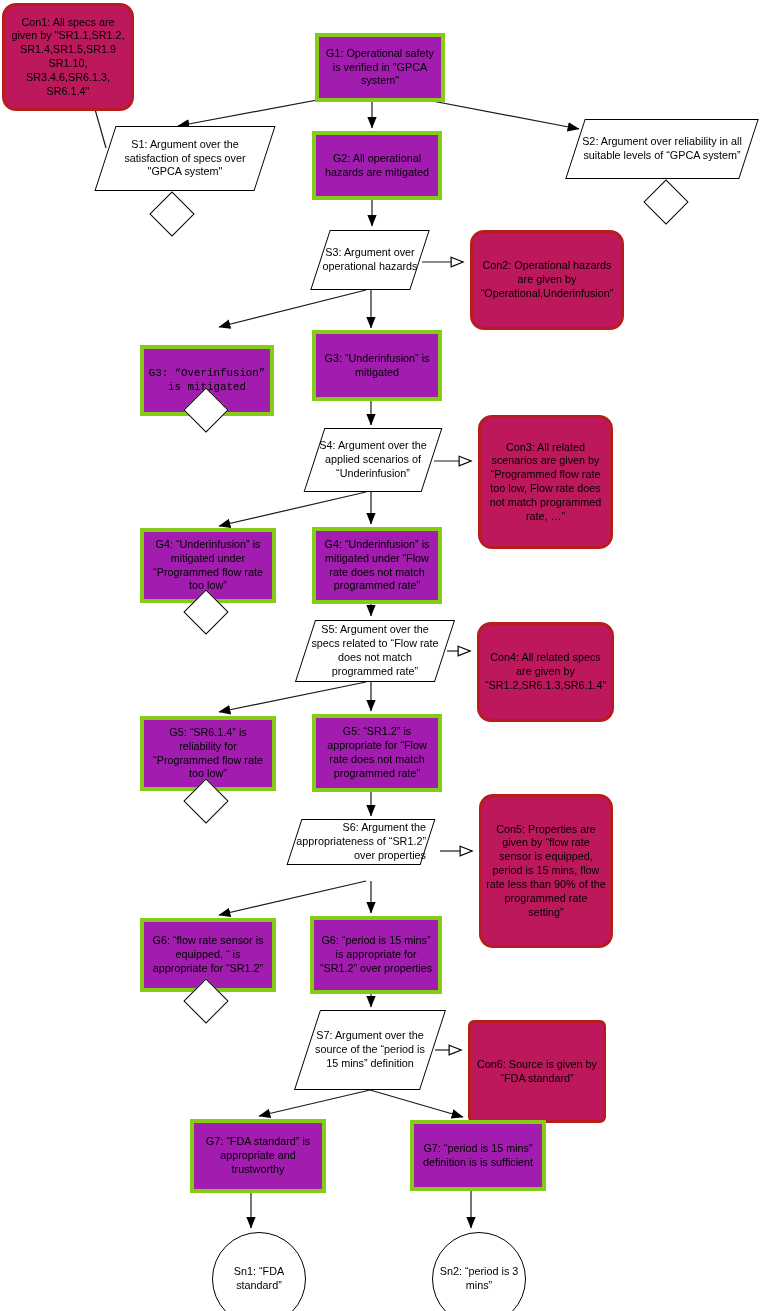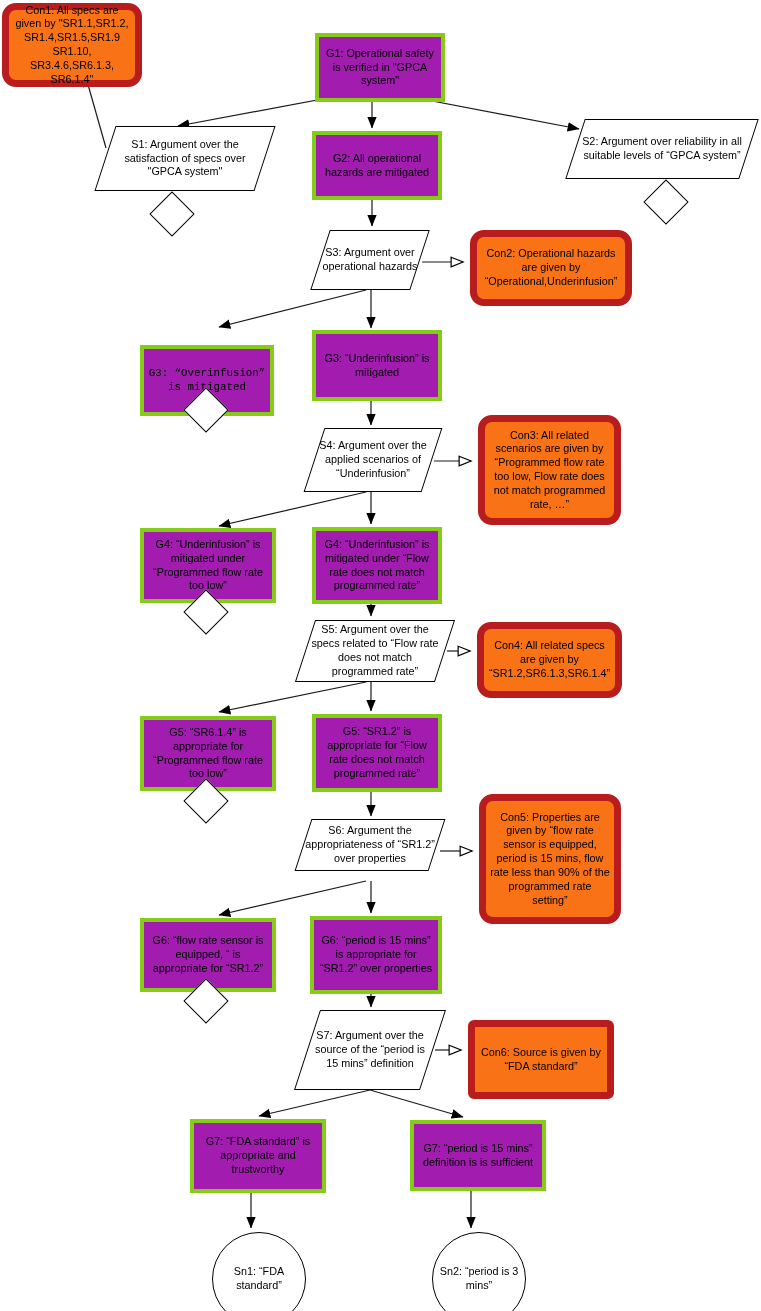--- a/index.html
+++ b/index.html
@@ -2,21 +2,21 @@
 <html><head>
 <meta charset="utf-8">
 <style>
   html,body{margin:0;padding:0;background:#ffffff;}
   #canvas{position:relative;width:761px;height:1311px;background:#ffffff;overflow:hidden;
           font-family:"Liberation Sans",sans-serif;color:#000;}
   #edges{position:absolute;left:0;top:0;width:761px;height:1311px;}
   .node{position:absolute;display:flex;align-items:center;justify-content:center;
         text-align:center;font-size:10.8px;line-height:1.28;}
   .goal{border:4px solid #84cc16;background:#a21caf;padding:2px 3px;}
-  .context{border:7px solid #b91c1c;border-radius:14px;background:#f97316;padding:2px 4px;}
+  .context{border:3px solid #b91c1c;border-radius:14px;background:#be185d;padding:18px 4px;}
   .solution{border:1px solid #000;border-radius:50%;background:#fff;padding:6px;}
   .strategy{background:transparent;}
   .para-bg{position:absolute;top:0;bottom:0;left:12px;right:12px;border:1px solid #000;
            background:#fff;transform:skewX(-18deg);}
   .strategy .txt{position:relative;padding:0 14px;}
   .diamond{position:absolute;width:30px;height:30px;border:1px solid #000;background:#fff;
            transform:rotate(45deg);}
 </style>
 </head>
 <body>
@@ -93,21 +93,21 @@
   <div class="node goal" style="left:312px;top:330px;width:116px;height:59px;">
     <span>G3: “Underinfusion” is mitigated</span>
   </div>
   <div class="node goal" style="left:140px;top:528px;width:122px;height:63px;">
     <span>G4: “Underinfusion” is mitigated under “Programmed flow rate too low”</span>
   </div>
   <div class="node goal" style="left:312px;top:527px;width:116px;height:65px;">
     <span>G4: “Underinfusion” is mitigated under “Flow rate does not match programmed rate”</span>
   </div>
   <div class="node goal" style="left:140px;top:716px;width:122px;height:63px;">
-    <span>G5: “SR6.1.4” is appropriate for “Programmed flow rate too low”</span>
+    <span>G5: “SR6.1.4” is reliability for “Programmed flow rate too low”</span>
   </div>
   <div class="node goal" style="left:312px;top:714px;width:116px;height:66px;">
     <span>G5: “SR1.2” is appropriate for “Flow rate does not match programmed rate”</span>
   </div>
   <div class="node goal" style="left:140px;top:918px;width:122px;height:62px;">
     <span>G6: “flow rate sensor is equipped, “ is appropriate for “SR1.2”</span>
   </div>
   <div class="node goal" style="left:310px;top:916px;width:118px;height:66px;">
     <span>G6: “period is 15 mins” is appropriate for “SR1.2” over properties</span>
   </div>
@@ -131,21 +131,21 @@
     <span class="txt">S3: Argument over operational hazards</span>
   </div>
   <div class="node strategy" style="left:302px;top:428px;width:142px;height:64px;">
     <div class="para-bg"></div>
     <span class="txt">S4: Argument over the applied scenarios of “Underinfusion”</span>
   </div>
   <div class="node strategy" style="left:293px;top:620px;width:164px;height:62px;">
     <div class="para-bg"></div>
     <span class="txt">S5: Argument over the specs related to “Flow rate does not match programmed rate”</span>
   </div>
-  <div class="node strategy" style="left:291px;top:819px;width:158px;height:52px;">
+  <div class="node strategy" style="left:282px;top:819px;width:158px;height:46px;text-align:right;">
     <div class="para-bg"></div>
     <span class="txt">S6: Argument the appropriateness of “SR1.2” over properties</span>
   </div>
   <div class="node strategy" style="left:295px;top:1010px;width:150px;height:80px;">
     <div class="para-bg"></div>
     <span class="txt">S7: Argument over the source of the “period is 15 mins” definition</span>
   </div>
 
   <div class="node solution" style="left:212px;top:1232px;width:80px;height:80px;">
     <span>Sn1: “FDA standard”</span>

